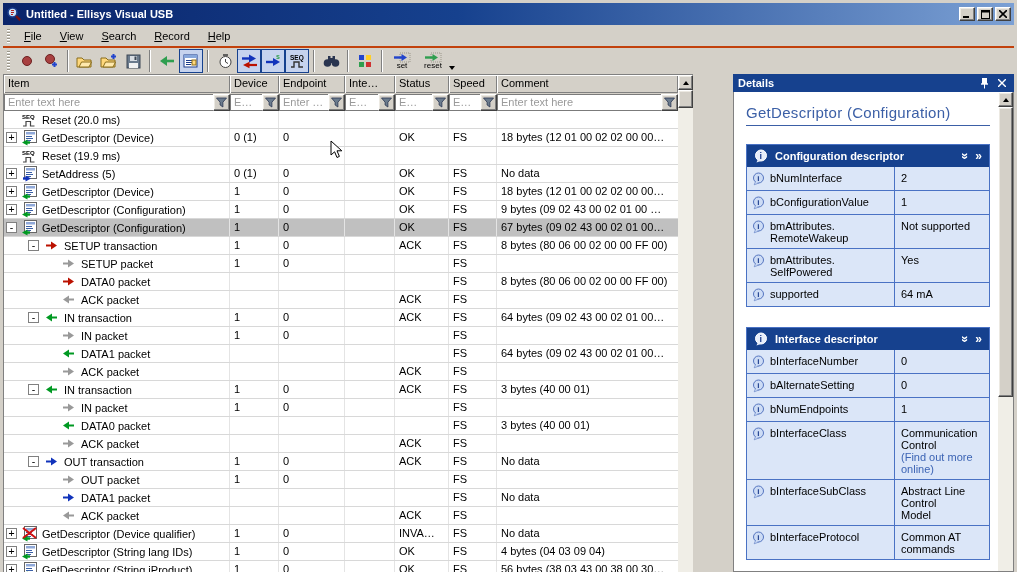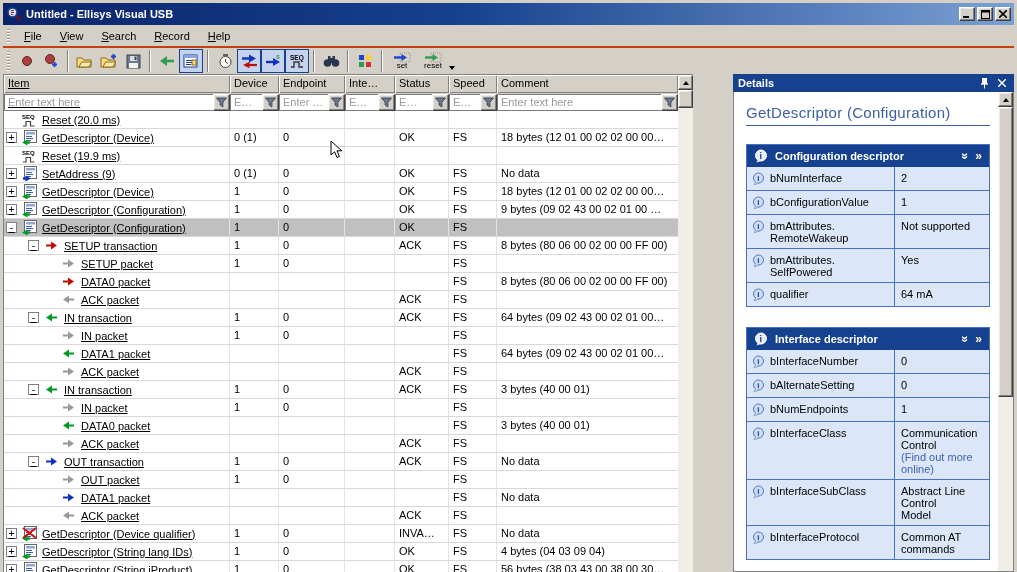--- a/index.html
+++ b/index.html
@@ -48,21 +48,21 @@
   .thead { display:flex; height:18px; background:var(--chrome,#d4d0c8); }
   .th { flex:none; padding:2px 3px 0 4px; white-space:nowrap; overflow:hidden;
         box-shadow:inset 1px 1px 0 #fff, inset -1px -1px 0 #808080; }
   .filters { display:flex; height:18px; background:var(--chrome,#d4d0c8); align-items:center; }
   .fcell { flex:none; display:flex; height:18px; align-items:center; }
   .fcell input { flex:1; min-width:0; height:17px; border:1px solid #7b7b7b; border-right:none;
                  font:11px "Liberation Sans",sans-serif; padding:0 3px; color:#444; }
   .fcell input::placeholder { color:#9a9a9a; }
   .fbtn { width:17px; height:17px; flex:none; display:flex; align-items:center; justify-content:center; }
 
-  .w-item { width:226px;text-decoration:underline; } .w-device { width:49px; } .w-endpoint { width:66px; }
+  .w-item { width:226px; } .w-device { width:49px; } .w-endpoint { width:66px; }
   .w-iface { width:50px; } .w-status { width:54px; } .w-speed { width:48px; } .w-comment { width:182px; }
 
   .rows { height:462px; overflow:hidden; background:#fff; }
   .trow { display:flex; height:18px; border-bottom:1px solid #d8d8d8; }
   .trow.sel { background:var(--selection,#c0c0c0); }
   .c { flex:none; border-right:1px solid #e4e4e4; padding:2px 4px 0 4px;
        white-space:nowrap; overflow:hidden; }
   .c-item { display:flex; align-items:center; padding:0 2px; }
   .lv1 .c-item { padding-left:24px; } .lv2 .c-item { padding-left:56px; }
   .exp { width:11px; height:11px; flex:none; border:1px solid #808080; background:#fff;
@@ -406,21 +406,21 @@
       <span class="exp">+</span>
       <span class="ricon">
                 <svg width="16" height="16">
   <rect x="3.5" y="0.5" width="12" height="12" fill="#fff" stroke="#666"></rect>
   <rect x="5" y="2" width="9" height="2.5" fill="#8fa8d8"></rect>
   <path d="M5 6.5 h6 M5 8.5 h7 M5 10.5 h5" stroke="#3a5fa6" stroke-width="1"></path>
                   <path d="M2 12.5 H6" stroke="#1133bb" stroke-width="2.4"></path>
                   <path d="M4.5 9.5 L10 12.5 L4.5 15.5 Z" fill="#1133bb"></path>
                 </svg>
               </span>
-      <span class="rlabel">SetAddress (9)</span>
+      <span class="rlabel">SetAddress (5)</span>
     </span>
     <span class="c c-device w-device">0 (1)</span>
     <span class="c c-endpoint w-endpoint">0</span>
     <span class="c c-iface w-iface"></span>
     <span class="c c-status w-status">OK</span>
     <span class="c c-speed w-speed">FS</span>
     <span class="c c-comment" style="flex:1;border-right:none">No data</span>
   </div>
           <div class="trow lv0">
     <span class="c c-item w-item">
@@ -476,20 +476,21 @@
                   <path d="M6.5 9.5 L1 12.5 L6.5 15.5 Z" fill="#009922"></path>
                 </svg>
               </span>
       <span class="rlabel">GetDescriptor (Configuration)</span>
     </span>
     <span class="c c-device w-device">1</span>
     <span class="c c-endpoint w-endpoint">0</span>
     <span class="c c-iface w-iface"></span>
     <span class="c c-status w-status">OK</span>
     <span class="c c-speed w-speed">FS</span>
+    <span class="c c-comment" style="flex:1;border-right:none">67 bytes (09 02 43 00 02 01 00…</span>
   </div>
           <div class="trow lv1">
     <span class="c c-item w-item">
       <span class="exp">-</span>
       <span class="ricon">
                 <svg width="13" height="13">
                   <path d="M1 6.5 H7" stroke="#bb1100" stroke-width="2"></path>
                   <path d="M6 2.5 L12 6.5 L6 10.5 Z" fill="#bb1100"></path>
                 </svg>
               </span>
@@ -926,21 +927,21 @@
     </span>
     <span class="dval"><span class="vtext">Yes</span></span>
   </div>
                   <div class="drow">
     <span class="dkey">
       <svg class="iico" width="13" height="14">
                         <circle cx="6.5" cy="6" r="5" fill="#cddcf5" stroke="#5575c0"></circle>
                         <path d="M3.5 9.5 L2.2 12.8 L7 11" fill="#cddcf5" stroke="#5575c0" stroke-width="0.6"></path>
                         <text x="5.2" y="8.6" font-size="8" font-weight="bold" fill="#1a3c8c">i</text>
                       </svg>
-      <span class="ktext">qualifier</span>
+      <span class="ktext">supported</span>
     </span>
     <span class="dval"><span class="vtext">64 mA</span></span>
   </div>
                 </div>
   </div>
               <div class="dsection">
     <div class="dsec-header">
       <svg width="14" height="15">
                     <circle cx="7" cy="6.5" r="5.5" fill="#e8eefb" stroke="#fff"></circle>
                     <path d="M4 10 L2.5 13.5 L7.5 11.8" fill="#e8eefb"></path>

